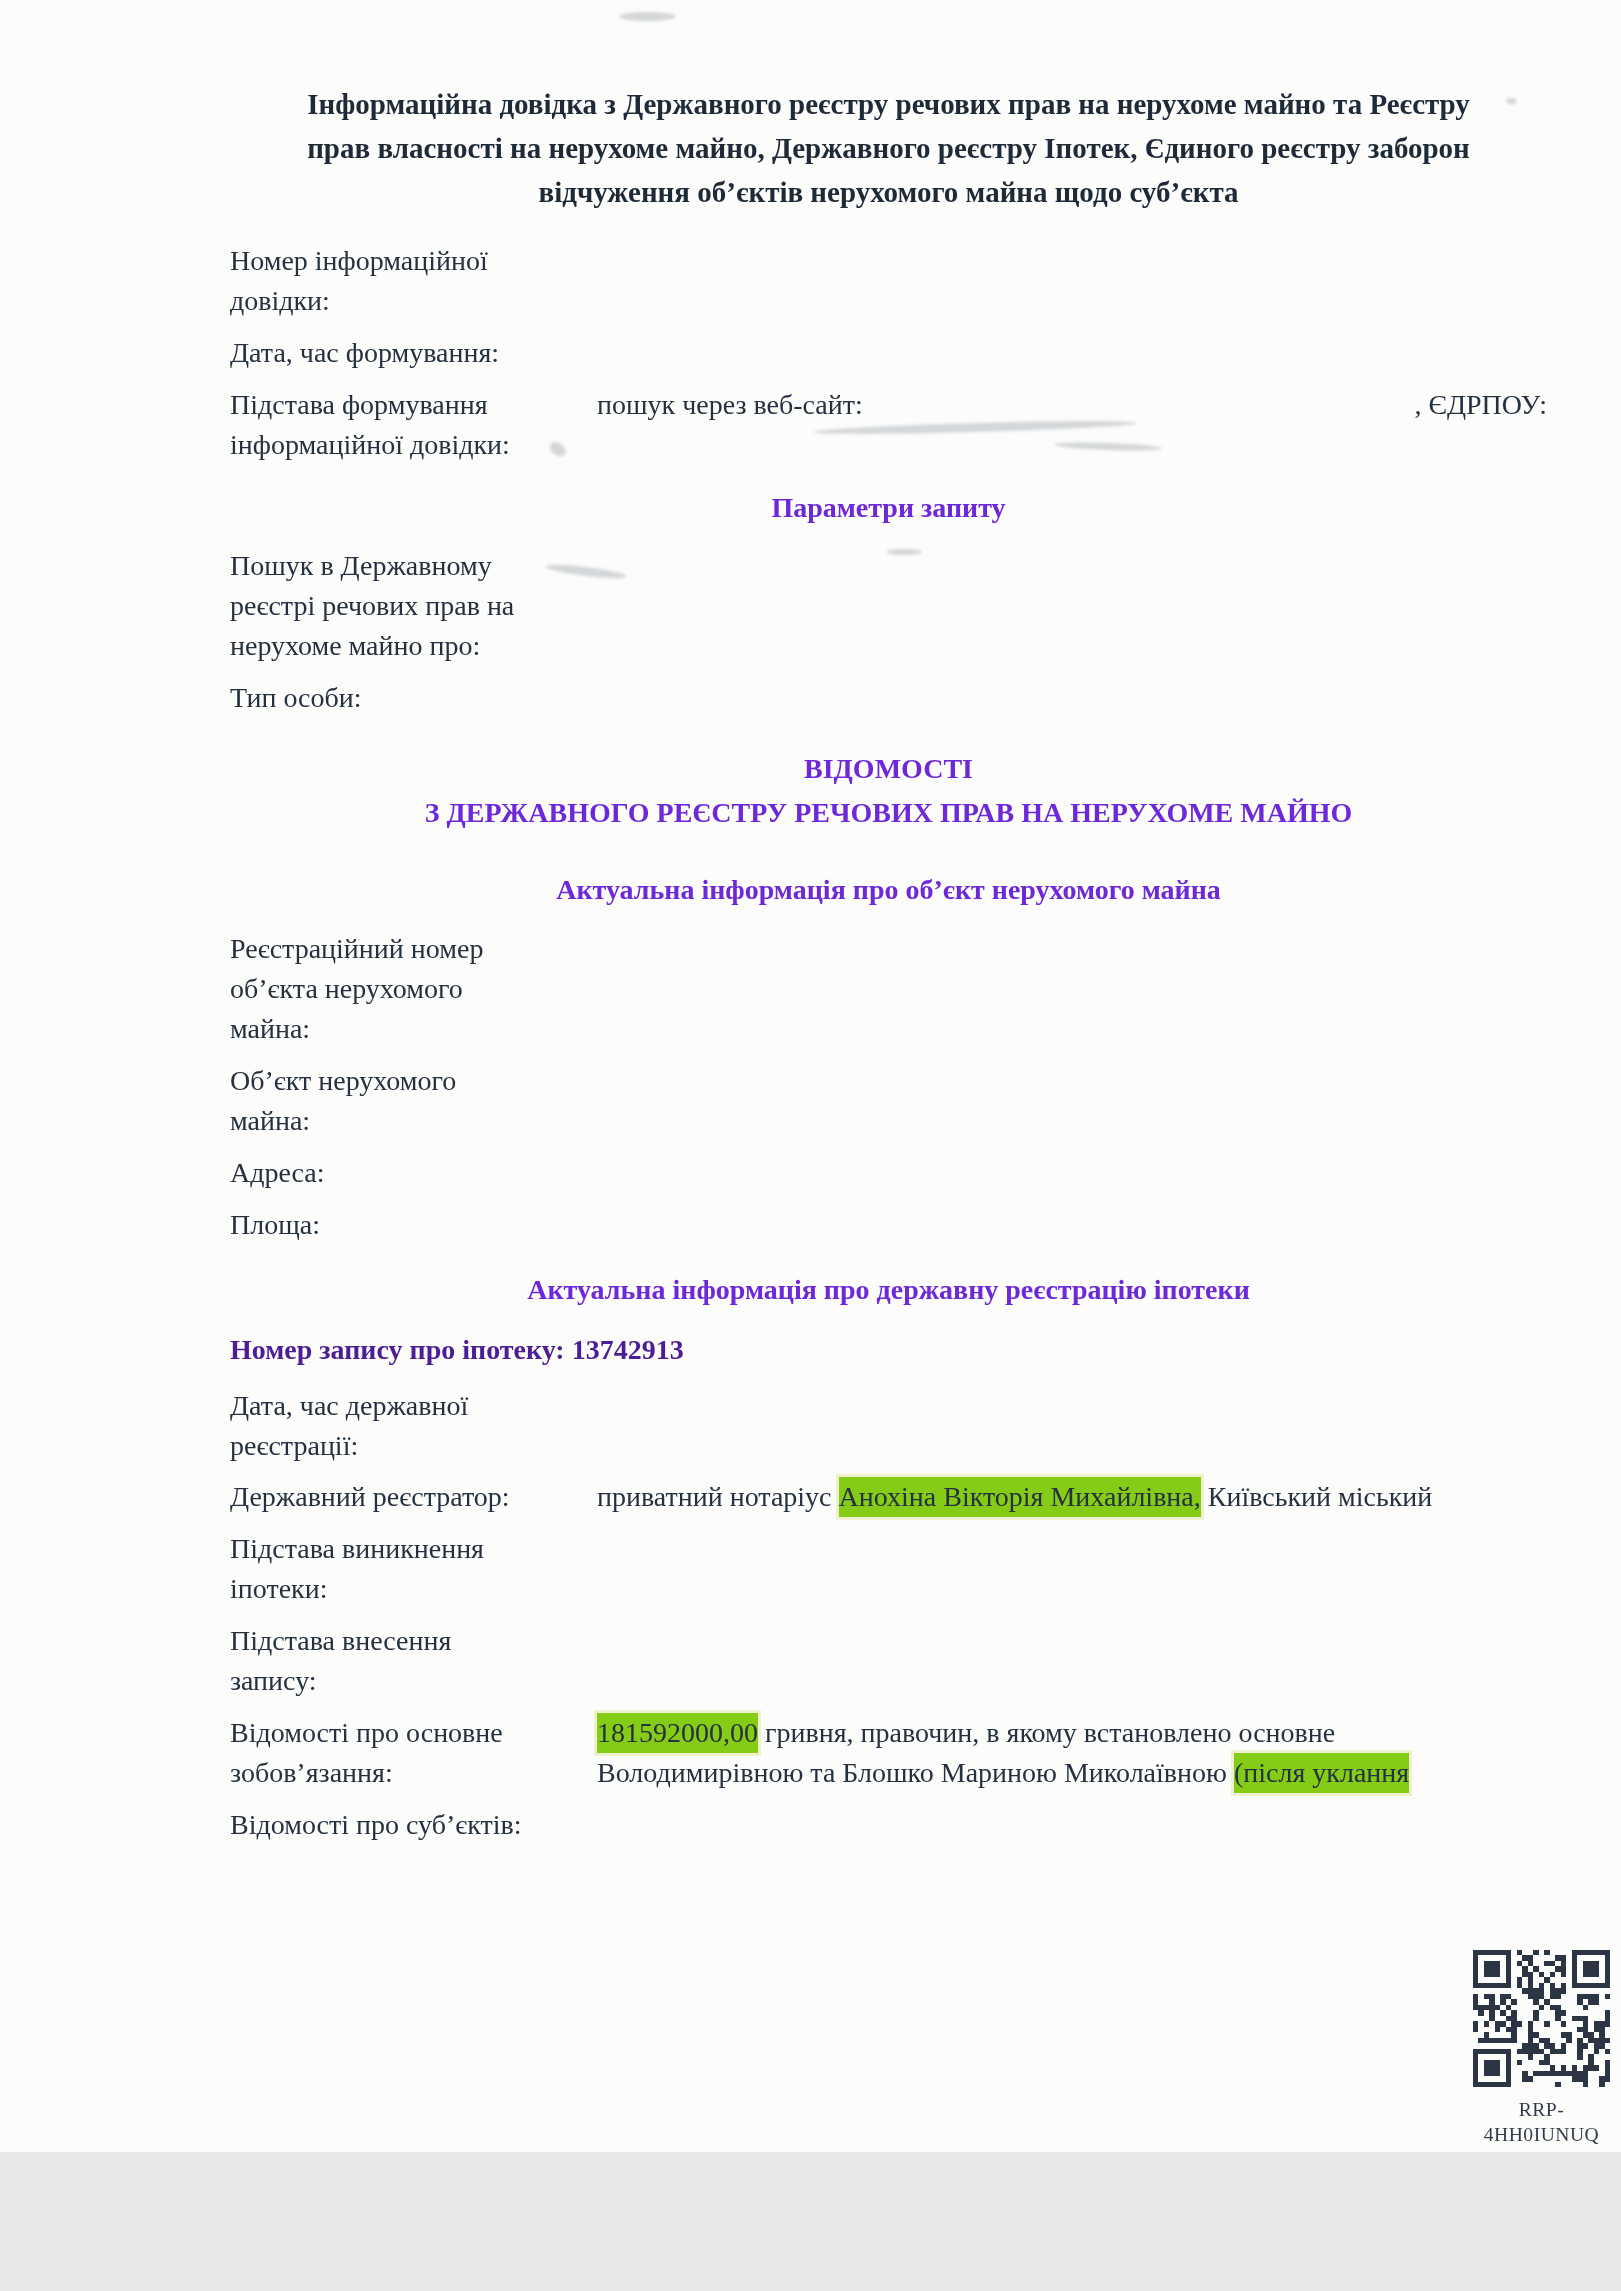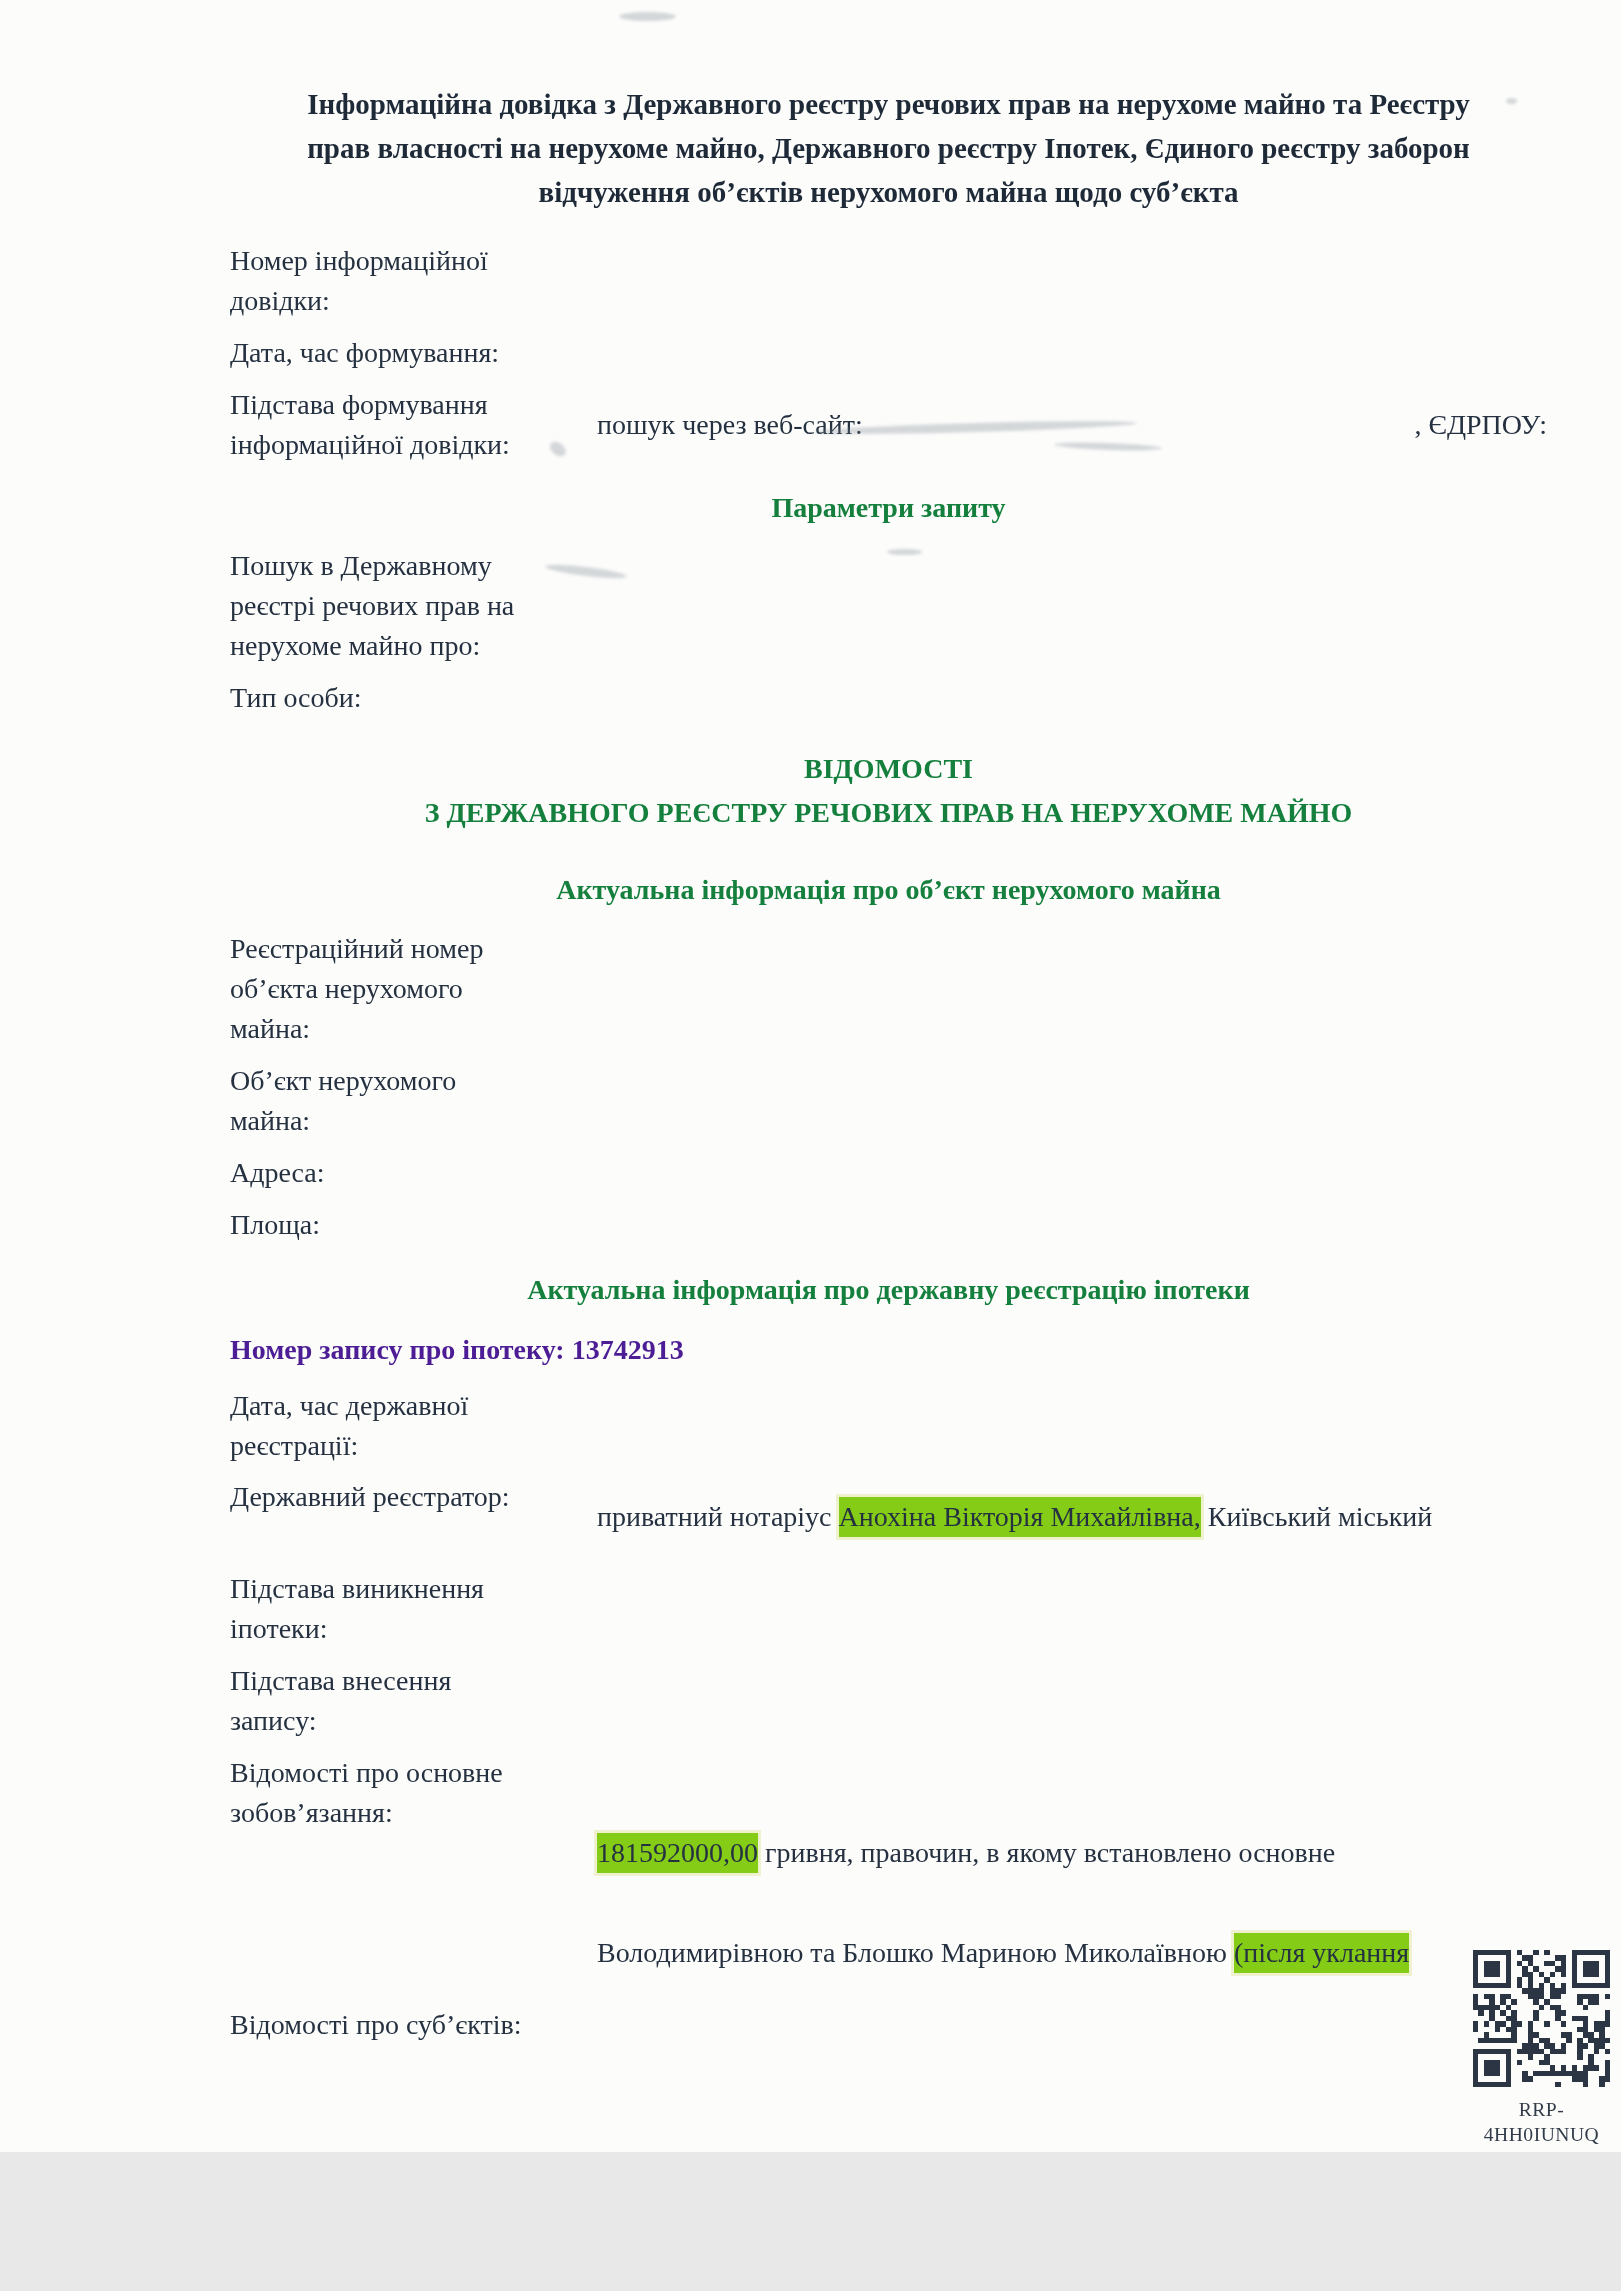--- a/index.html
+++ b/index.html
@@ -16,25 +16,25 @@
   }
   .content{padding:82px 122px 0 182px;}
   .doc-title{
     font-weight:bold;text-align:center;
     font-size:29px;line-height:44px;
     margin:0 0 27.4px 0;color:#1f2a38;
   }
   .row{display:flex;margin-bottom:11.8px;}
   .row .label{width:367px;flex:none;white-space:pre-line;}
   .row .value{flex:1;min-width:0;}
-  .vline{display:flex;margin-top:20px;}
+  .vline{display:flex;}
   .vline span{white-space:pre;}
   .vline .gap{flex:1;}
   .hl{background:#84cc16;box-shadow:0 0 0 2.9px #eff0cd;}
-  .h-center{font-weight:bold;text-align:center;color:#15803d;}
+  .h-center{font-weight:bold;text-align:center;color:#6d28d9;}
   .h-query{margin:23.5px 0 17.6px 0;}
   .h-registry{margin:29px 0 0 0;white-space:pre-line;line-height:44px;}
   .h-object{margin:35px 0 19.6px 0;}
   .h-mortgage{margin:25.5px 0 19.6px 0;}
   .record-line{font-weight:bold;color:#4c1d95;margin:0 0 15.7px 0;}
   .qr-block{position:absolute;top:1950px;right:49px;width:157px;text-align:center;}
   .qr-block svg{display:block;margin:0 auto;}
   .qr-label{font-size:19.6px;line-height:25.5px;margin-top:9.8px;color:#323c49;letter-spacing:0.5px;}
   .smudge{position:absolute;background:rgba(128,136,146,.32);filter:blur(1.5px);border-radius:50%;}
   .artifact-line{

